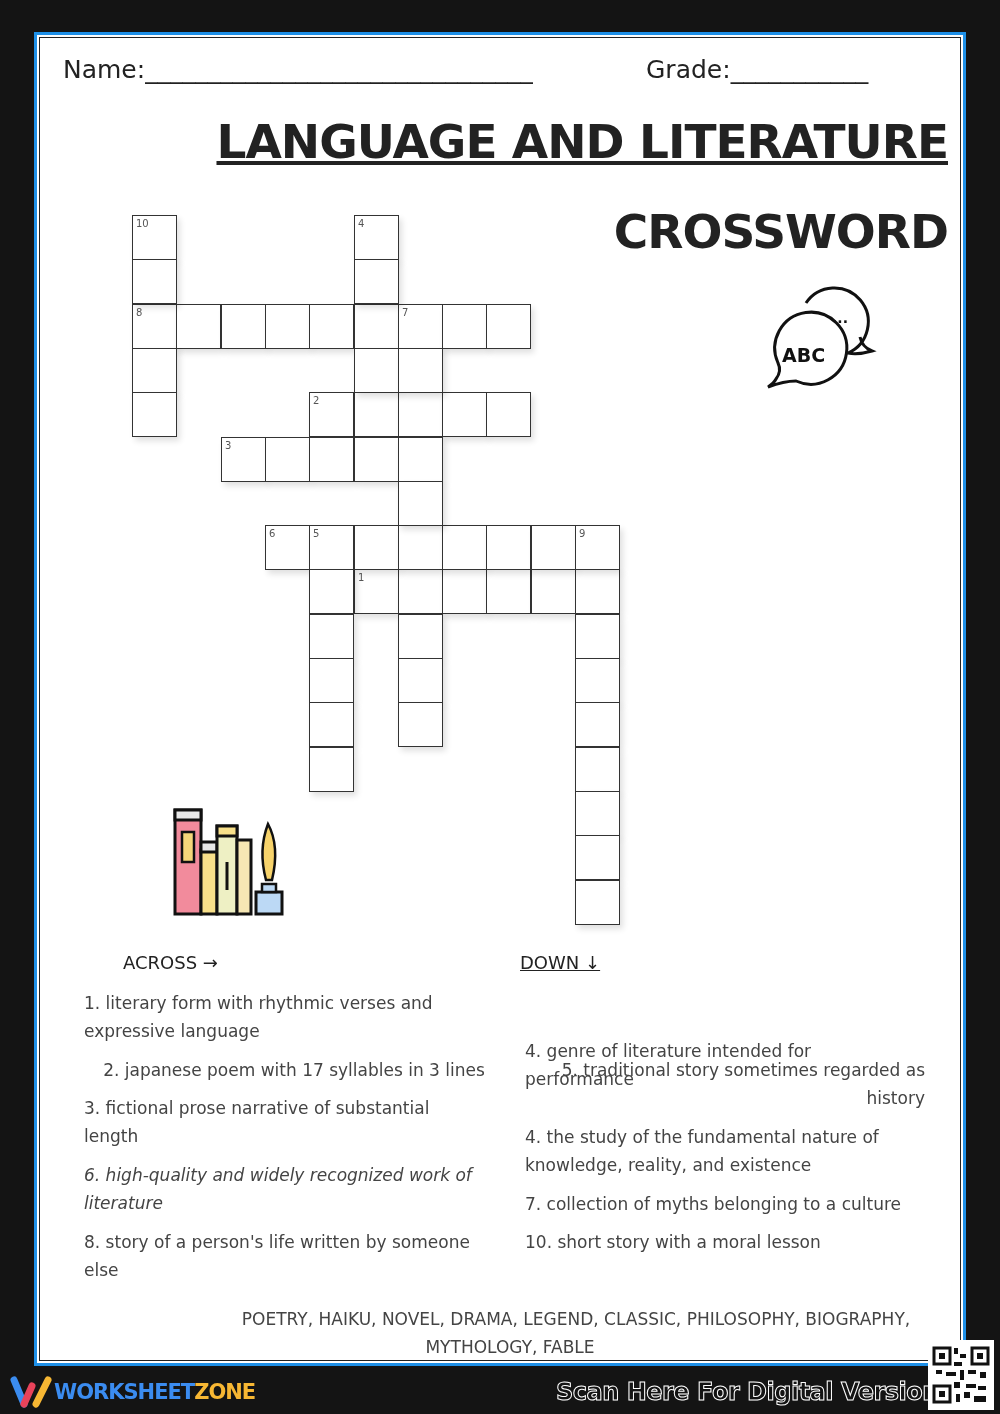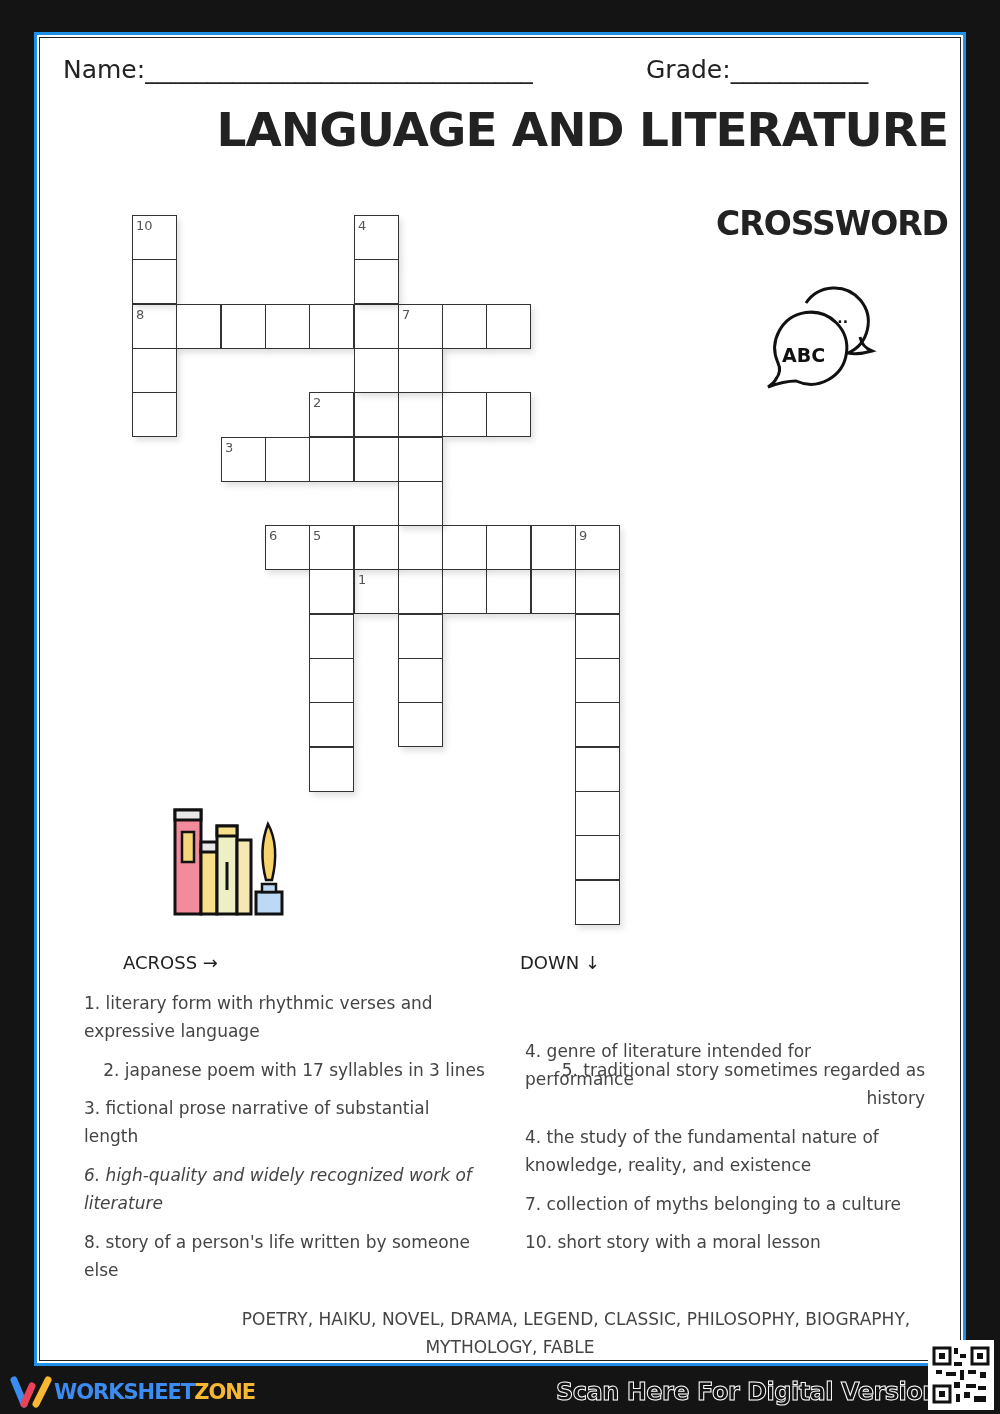--- a/index.html
+++ b/index.html
@@ -2,41 +2,41 @@
 <html><head>
 <meta charset="utf-8">
 <style>
   html,body{margin:0;padding:0;}
   body{width:1000px;height:1414px;background:#141414;position:relative;overflow:hidden;font-family:"Liberation Sans",sans-serif;}
   .page{position:absolute;left:34px;top:32px;width:932px;height:1334px;background:#fff;border:3px solid #1e90e8;box-sizing:border-box;}
   .page-inner{position:absolute;left:2px;top:2px;right:2px;bottom:2px;border:1px solid #222;}
   .hdr{position:absolute;top:55px;font-family:"DejaVu Sans",sans-serif;font-size:25px;color:#222;}
   .title{position:absolute;right:52px;font-family:"DejaVu Sans",sans-serif;font-weight:bold;color:#222;letter-spacing:-1px;}
   .cell{position:absolute;width:44px;height:44px;border:1.5px solid #333;box-sizing:border-box;background:#fff;box-shadow:3px 4px 6px rgba(0,0,0,0.12);}
-  .num{position:absolute;left:3px;top:2px;font-size:13px;color:#555;font-family:"DejaVu Sans",sans-serif;}
+  .num{position:absolute;left:3px;top:2px;font-size:10px;color:#555;font-family:"DejaVu Sans",sans-serif;}
   .sec-title{position:absolute;font-size:18px;color:#222;font-family:"DejaVu Sans",sans-serif;}
   .clue{position:absolute;font-size:17px;color:#444;line-height:28px;font-family:"DejaVu Sans",sans-serif;}
   .wordbank{position:absolute;left:100px;width:820px;top:1305px;text-align:center;font-size:17px;color:#444;line-height:28px;font-family:"DejaVu Sans",sans-serif;}
   .wordbank b{color:#ffffff;}
   .footer-logo{position:absolute;left:10px;top:1376px;display:flex;align-items:center;}
   .footer-scan{position:absolute;left:556px;top:1378px;font-size:24px;color:#141414;-webkit-text-stroke:1px #fff;font-family:"DejaVu Sans",sans-serif;font-weight:bold;letter-spacing:-0.5px;}
   .qr{position:absolute;left:928px;top:1340px;width:66px;height:70px;background:#fff;}
 </style>
 </head>
 <body>
 
 <div class="page">
   <div class="page-inner"></div>
 </div>
 
 <div class="hdr" style="left:63px;">Name:_______________________________</div>
 <div class="hdr" style="left:646px;">Grade:___________</div>
 
-<div class="title" style="top:102px;font-size:47px;">LANGUAGE AND LITERATURE</div>
-<div class="title" style="top:204px;font-size:33px;">CROSSWORD</div>
+<div class="title" style="top:114px;font-size:47px;text-decoration:underline;">LANGUAGE AND LITERATURE</div>
+<div class="title" style="top:204px;font-size:47px;">CROSSWORD</div>
 
 <svg style="position:absolute;left:762px;top:283px;" width="118" height="110" viewBox="0 0 118 110">
   <path d="M44 20 A34 34 0 1 1 86 70 Q96 72 110 68 Q100 64 98 54" fill="none" stroke="#111" stroke-width="3"></path>
   <text x="70" y="40" font-size="14" font-family="DejaVu Sans, sans-serif" font-weight="bold" fill="#111">...</text>
   <path d="M14 96 Q20 88 16 80 A36 36 0 1 1 34 98 Q22 98 6 104 Q12 100 14 96 Z" fill="#fff" stroke="#111" stroke-width="3"></path>
   <text x="20" y="79" font-size="19" font-family="DejaVu Sans, sans-serif" font-weight="bold" fill="#111">ABC</text>
 </svg>
 
 <div id="grid">
     <div class="cell" style="left: 354px; top: 569px; width: 45px; height: 45px;">
@@ -127,21 +127,21 @@
   <rect x="45" y="20" width="20" height="88" fill="#eef0c4" stroke="#111" stroke-width="3"></rect>
   <rect x="45" y="20" width="20" height="10" fill="#f8e08a" stroke="#111" stroke-width="3"></rect>
   <line x1="55" y1="56" x2="55" y2="84" stroke="#111" stroke-width="3"></line>
   <rect x="65" y="34" width="14" height="74" fill="#f6e7b4" stroke="#111" stroke-width="3"></rect>
   <path d="M96 18 Q108 40 100 74 L94 74 Q86 44 96 18 Z" fill="#f7d36b" stroke="#111" stroke-width="2.5"></path>
   <rect x="84" y="86" width="26" height="22" fill="#bcd9f5" stroke="#111" stroke-width="3"></rect>
   <rect x="90" y="78" width="14" height="8" fill="#bcd9f5" stroke="#111" stroke-width="2.5"></rect>
 </svg>
 
 <div class="sec-title" style="left:79px;top:952px;margin-left:44px;">ACROSS →</div>
-<div class="sec-title" style="left:520px;top:952px;">DOWN ↓</div>
+<div class="sec-title" style="left:520px;top:952px;text-decoration:underline;">DOWN ↓</div>
 
 <div class="clue" style="left:84px;top:989px;width:420px;">1. literary form with rhythmic verses and expressive language</div>
 <div class="clue" style="left:84px;top:1056px;width:420px;text-align:center;">2. japanese poem with 17 syllables in 3 lines</div>
 <div class="clue" style="left:84px;top:1094px;width:380px;">3. fictional prose narrative of substantial length</div>
 <div class="clue" style="left:84px;top:1161px;width:400px;font-style:italic;">6. high-quality and widely recognized work of literature</div>
 <div class="clue" style="left:84px;top:1228px;width:420px;">8. story of a person's life written by someone else</div>
 
 <div class="clue" style="left:525px;top:989px;width:320px;margin-top:48px;">4. genre of literature intended for performance</div>
 <div class="clue" style="left:525px;top:1056px;width:400px;text-align:right;">5. traditional story sometimes regarded as history</div>
 <div class="clue" style="left:525px;top:1123px;width:385px;">4. the study of the fundamental nature of knowledge, reality, and existence</div>

